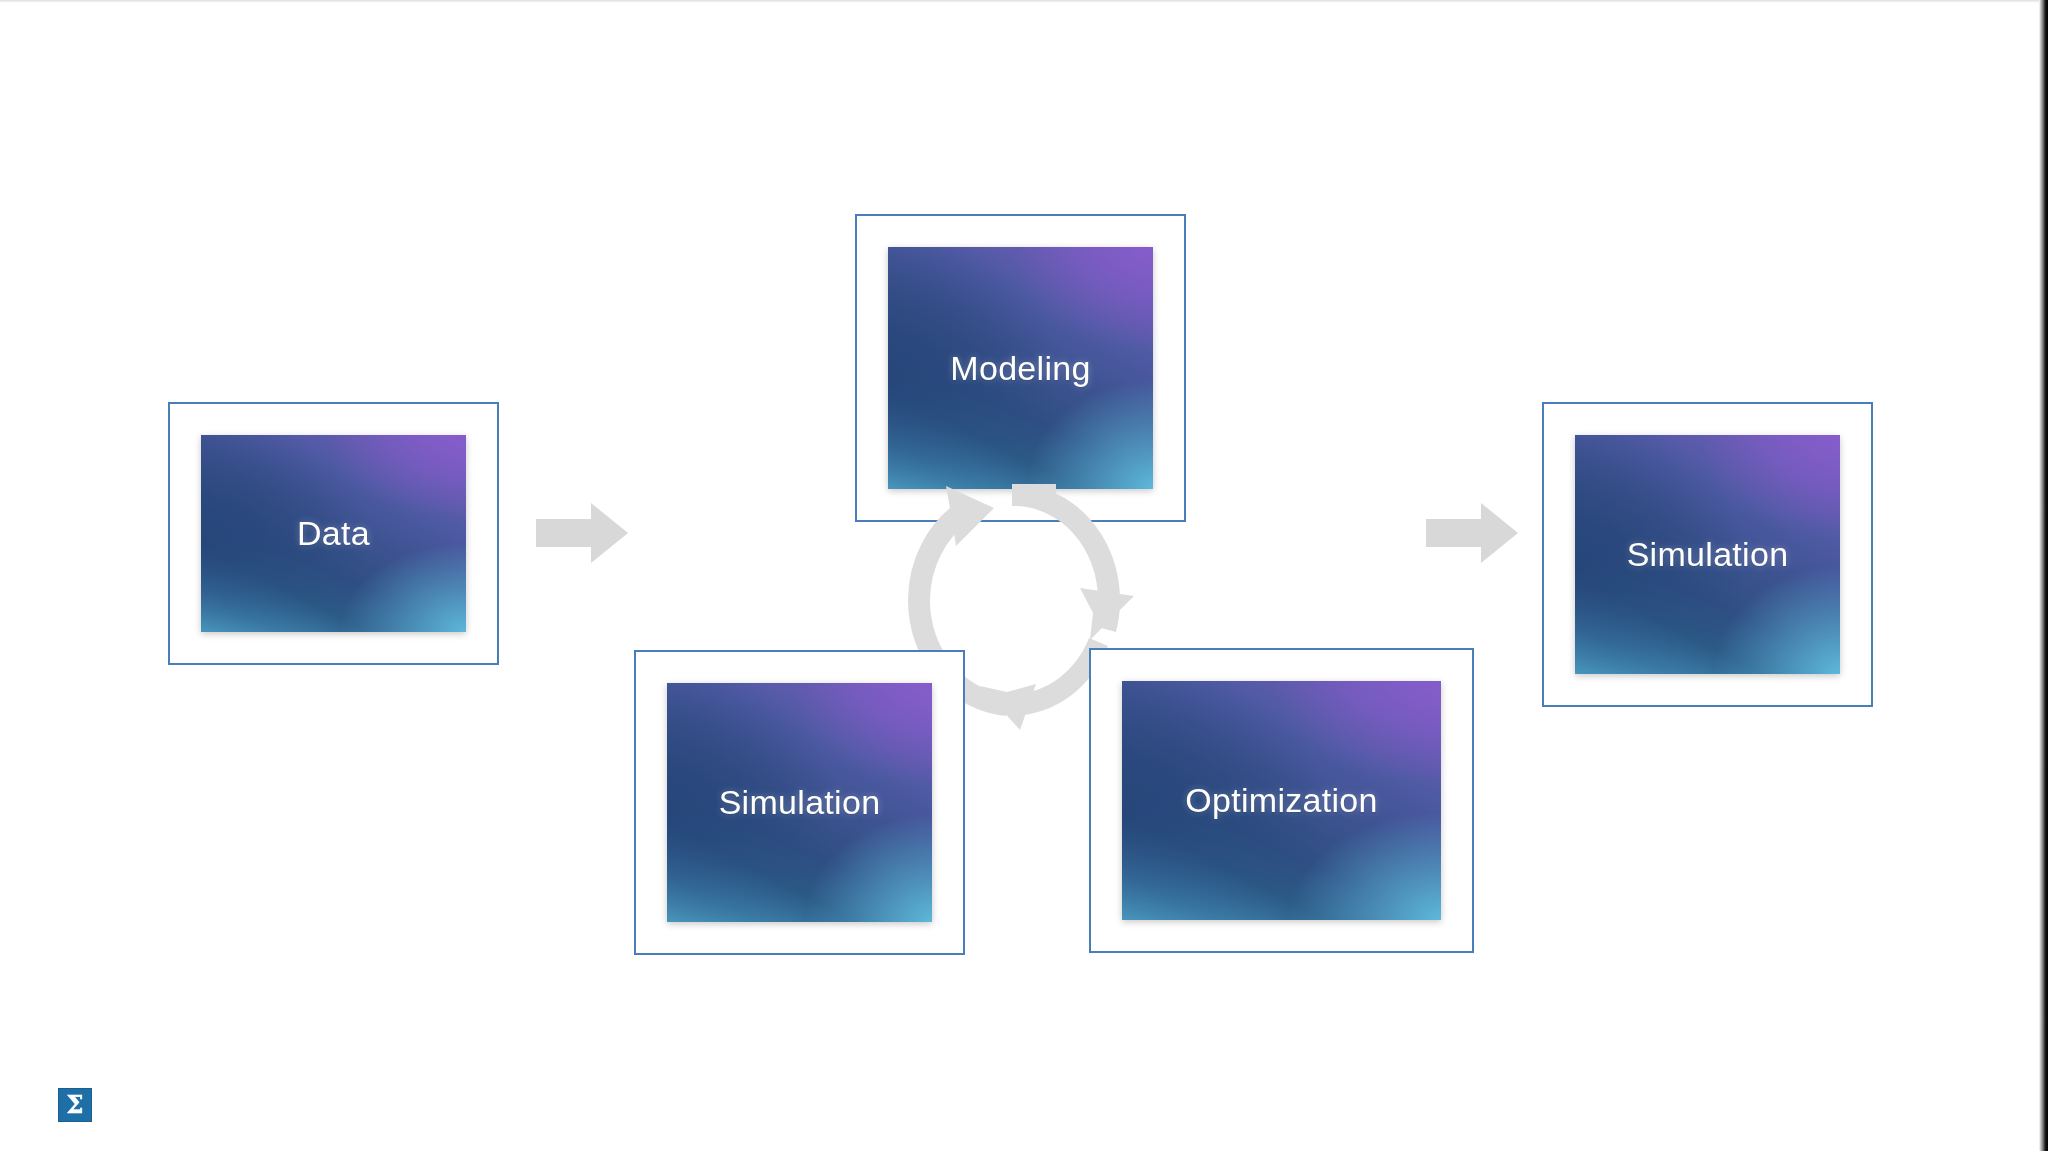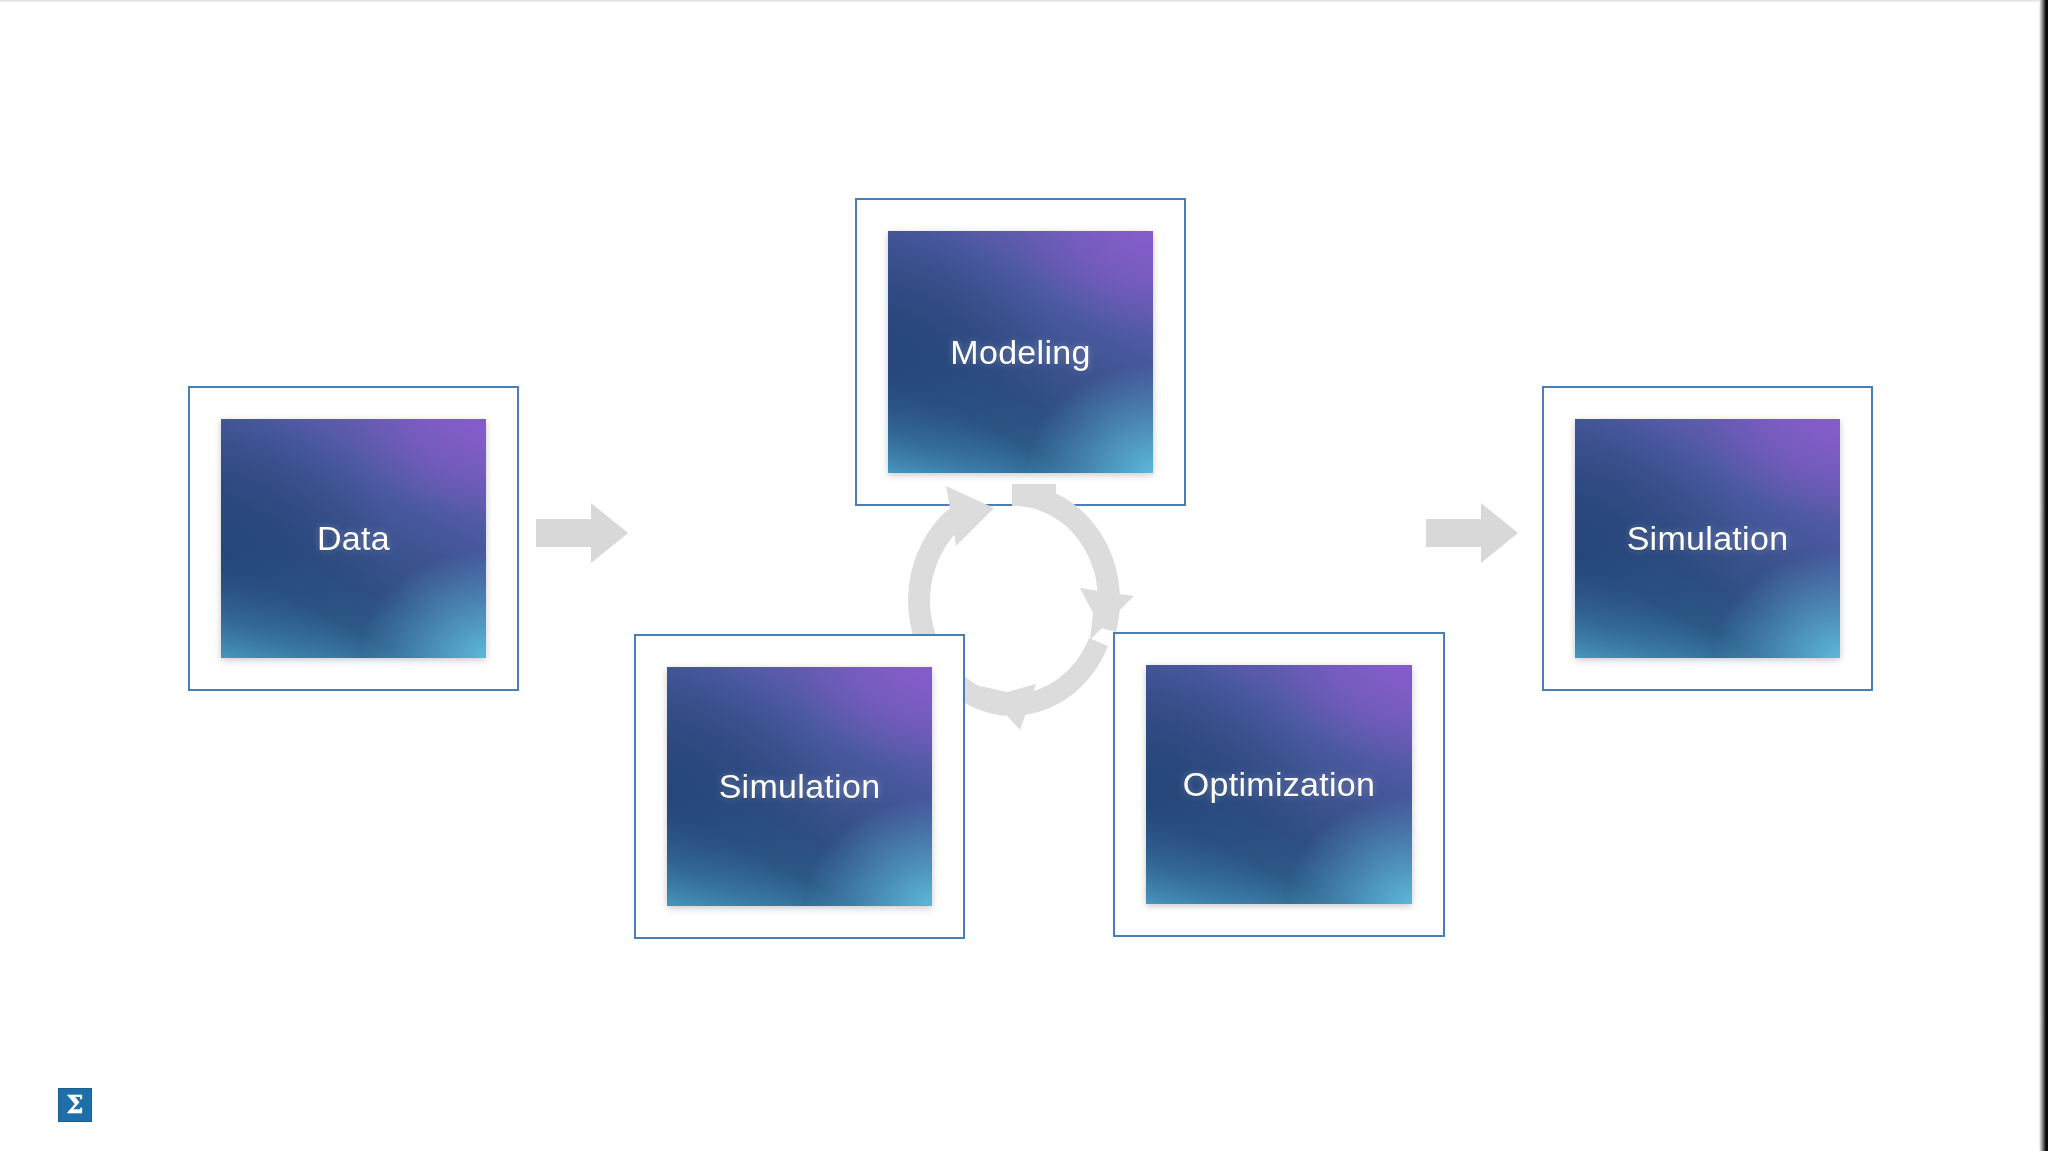--- a/index.html
+++ b/index.html
@@ -39,20 +39,21 @@
 
   
   .card {
     position: absolute;
     box-sizing: border-box;
     border: 2px solid #4A7EBB;
     background: #ffffff;
     display: flex;
     align-items: center;
     justify-content: center;
+    margin-top: 16px;
   }
   .card-inner {
     position: relative;
     width: calc(100% - 62px);
     height: calc(100% - 62px);
     background:
       linear-gradient(207deg,
         #7B5FC4 0%,
         #6A5BB4 12%,
         #4E5AA3 30%,
@@ -82,24 +83,24 @@
     z-index: 2;
     color: #ffffff;
     font-size: 34px;
     font-weight: 400;
     letter-spacing: 0.3px;
     white-space: nowrap;
     text-shadow: 0 0 7px rgba(255,255,255,0.30), 0 1px 2px rgba(0,0,0,0.18);
   }
 
   
-  #card-data        { left: 188px;  top: 386px; width: 331px; height: 305px; text-align: center; }
+  #card-data        { left: 168px;  top: 386px; width: 331px; height: 263px; text-align: center; }
   #card-modeling    { left: 855px;  top: 198px; width: 331px; height: 308px; }
   #card-simulation  { left: 634px;  top: 634px; width: 331px; height: 305px; }
-  #card-optimization{ left: 1113px; top: 632px; width: 332px; height: 305px; }
+  #card-optimization{ left: 1089px; top: 632px; width: 385px; height: 305px; }
   #card-execution   { left: 1542px; top: 386px; width: 331px; height: 305px; }
 
   #card-modeling .card-label { font-size: 34px; }
 
   
   .flow-arrow {
     position: absolute;
     width: 92px;
     height: 62px;
     color: #D8D8D8;

